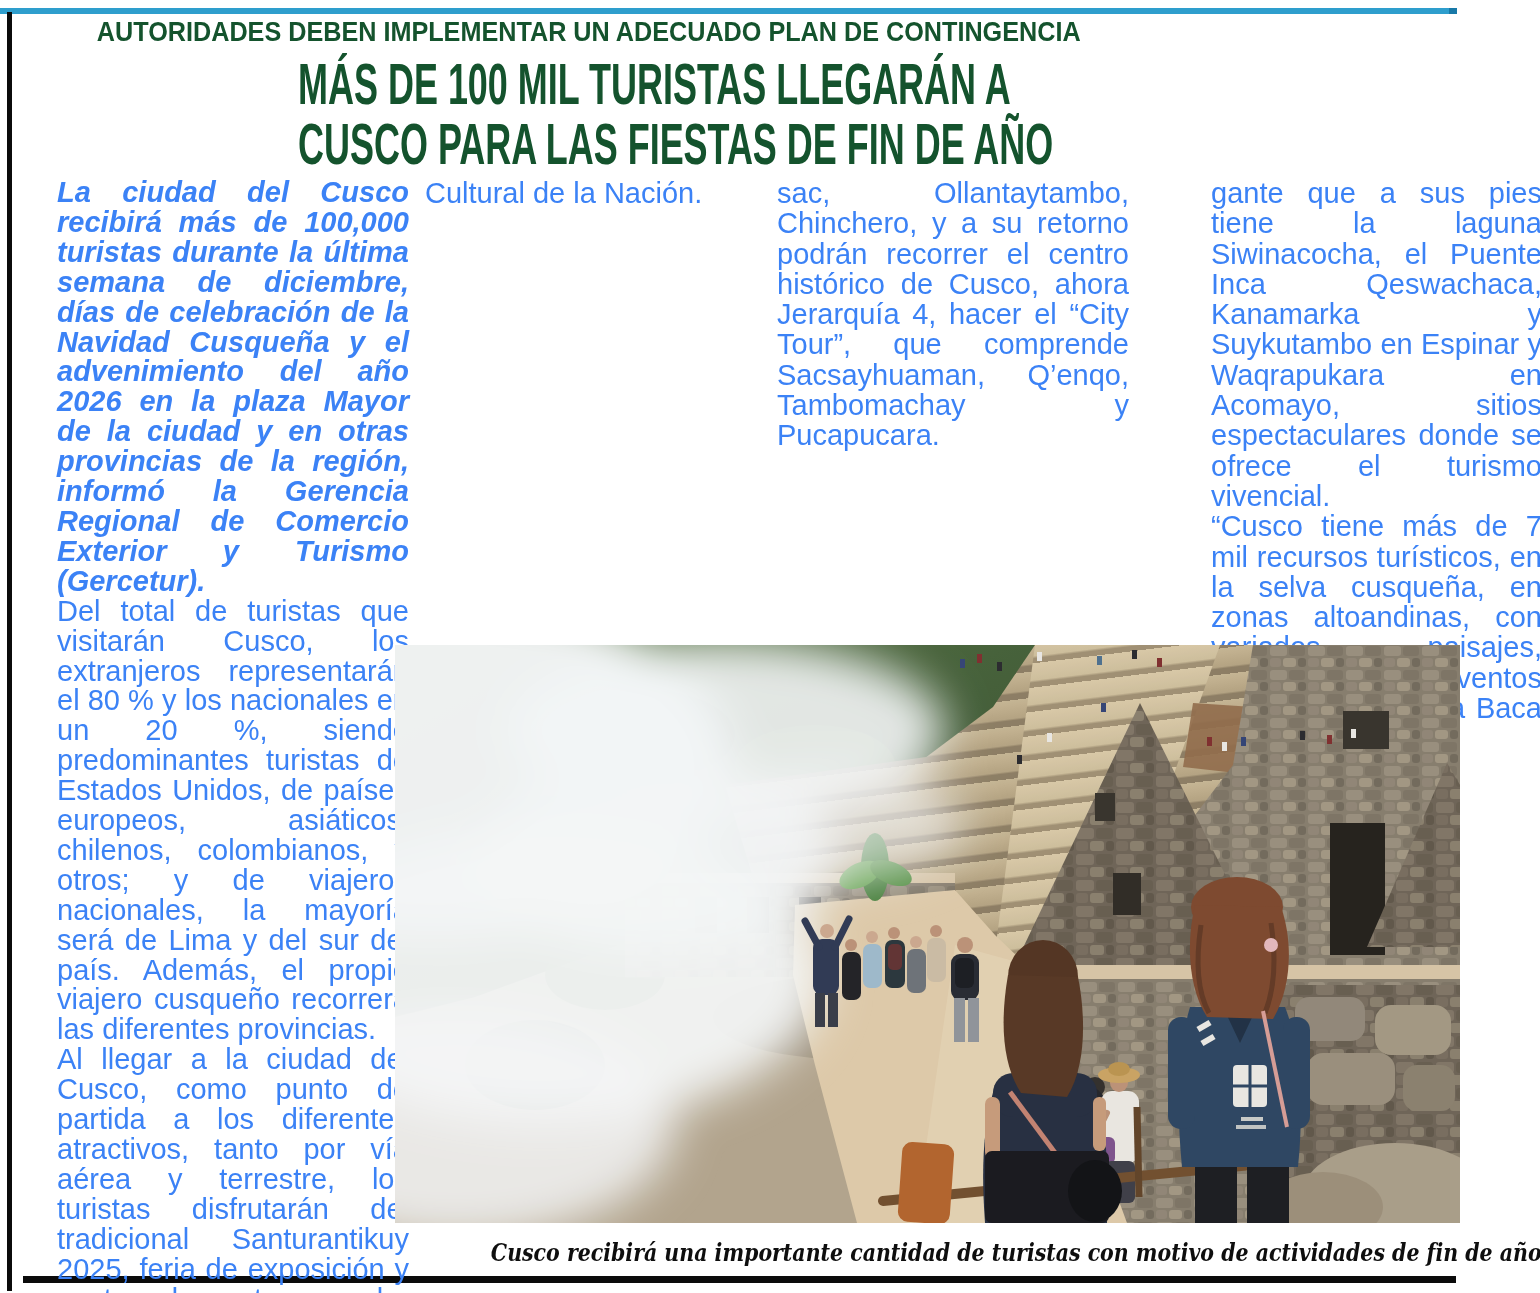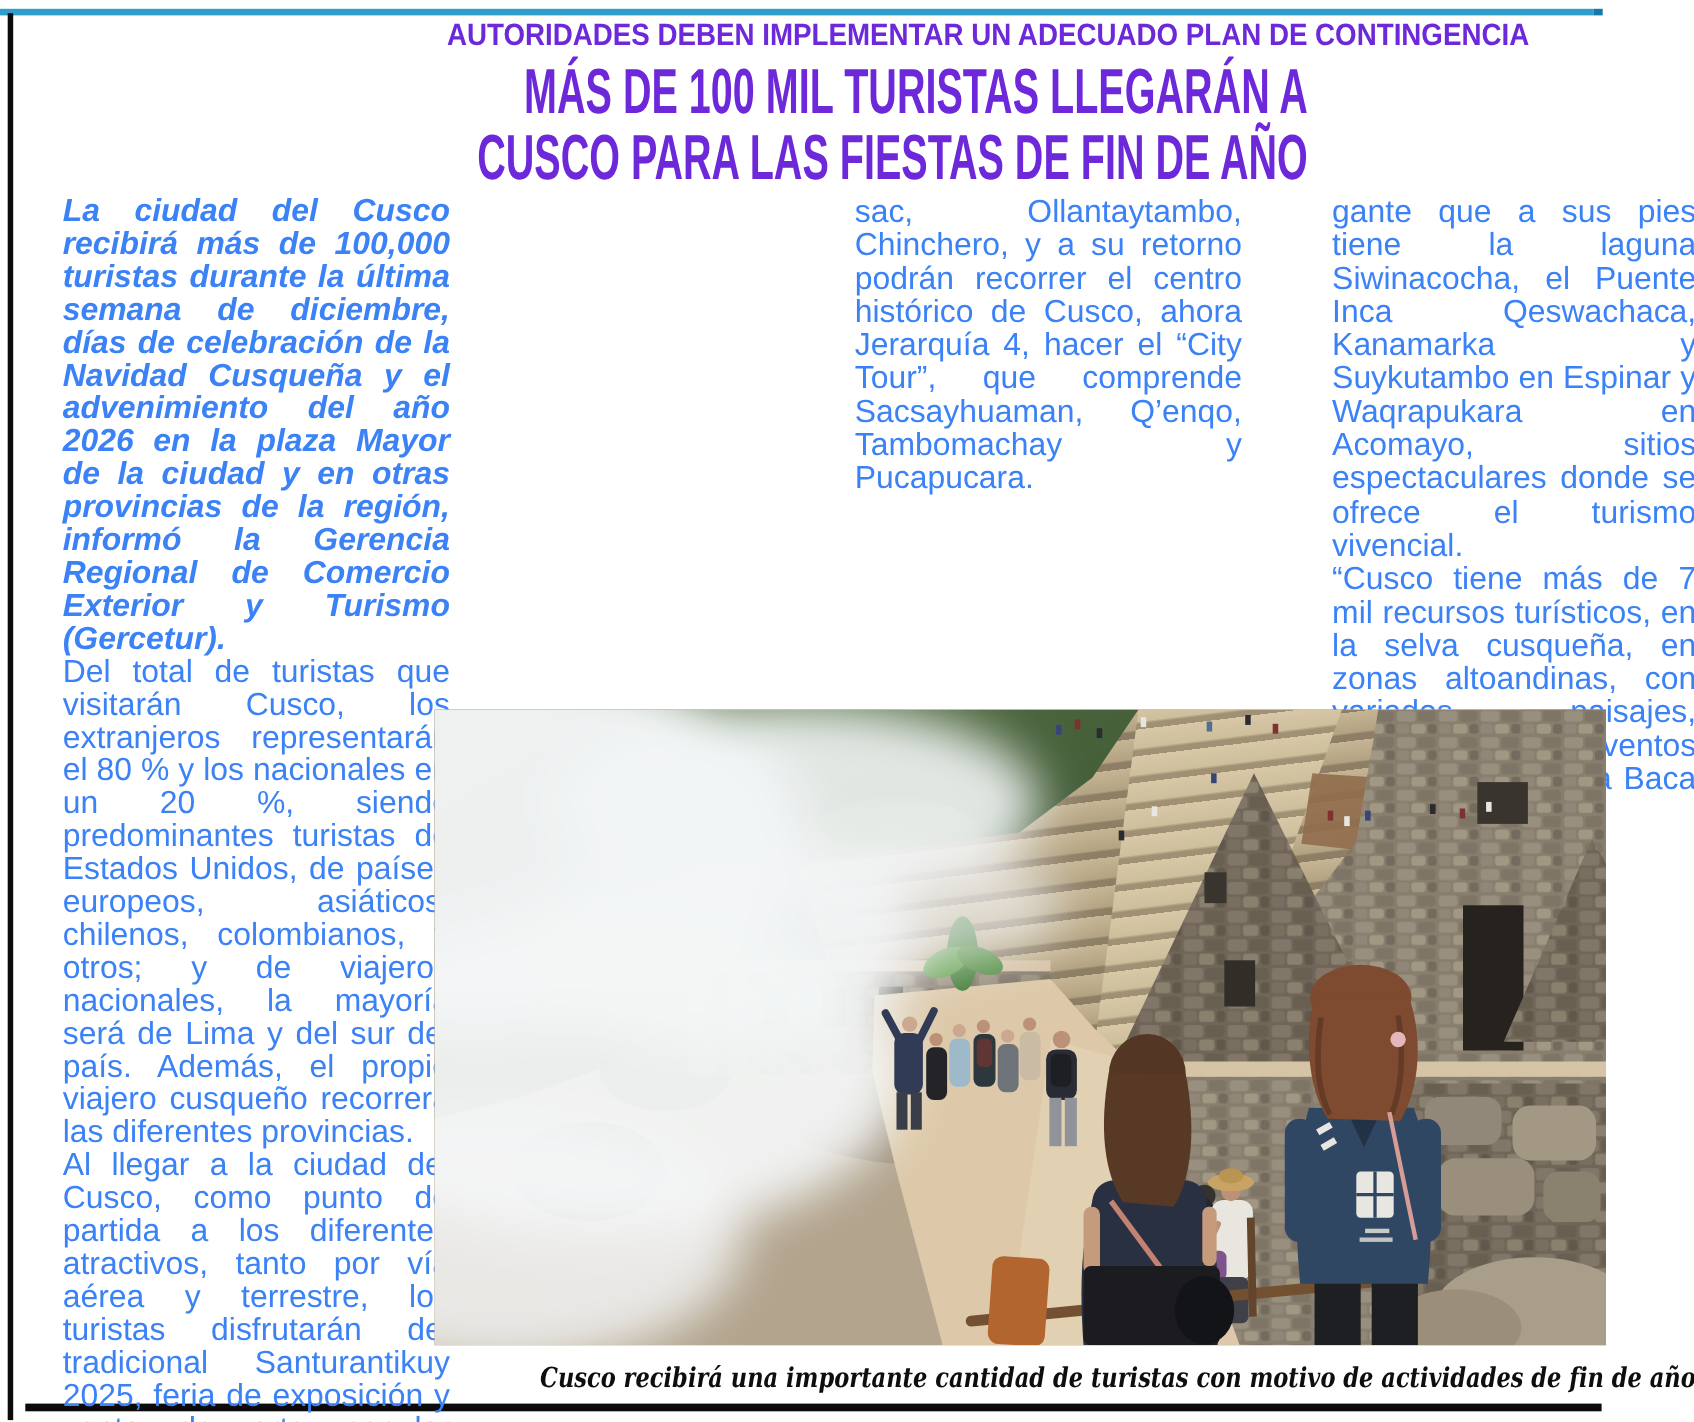--- a/index.html
+++ b/index.html
@@ -5,21 +5,21 @@
   html,body{margin:0;padding:0;background:#ffffff;}
   #page{
     position:relative;width:1540px;height:1293px;background:#ffffff;
     font-family:"Liberation Sans",sans-serif;overflow:hidden;
   }
   .top-accent{position:absolute;left:0;top:8px;width:1449px;height:6px;background:#2e9ecd;}
   .top-accent-cap{position:absolute;left:1449px;top:8px;width:8px;height:6px;background:#1879a8;}
   .left-rule{position:absolute;left:7px;top:12px;width:5px;height:1279px;background:#0b0b0b;}
   .bottom-rule{position:absolute;left:23px;top:1276px;width:1433px;height:7px;background:#0b0b0b;}
 
-  .header{position:absolute;left:25px;top:16px;width:1437px;text-align:right;color:#6d28d9;}
+  .header{position:absolute;left:25px;top:16px;width:1437px;text-align:left;color:#14532d;}
   .kicker{
     font-size:28px;font-weight:bold;letter-spacing:0px;margin:0;
     transform:scaleX(.90);transform-origin:center top;white-space:nowrap;
   }
   .headline{
     font-size:58px;font-weight:bold;line-height:60px;margin:6px 0 0 0;
     transform:scaleX(.62);transform-origin:center top;white-space:nowrap;
   }
 
   .col{position:absolute;top:178px;font-size:29px;line-height:30.3px;color:#3b82f6;text-align:justify;margin-left:32px;}
@@ -57,20 +57,21 @@
     </div>
   </div>
 
   <div class="col col1">
     <p class="lead">La ciudad del Cusco recibirá más de 100,000 turistas durante la última semana de diciembre, días de celebración de la Navidad Cusqueña y el advenimiento del año 2026 en la plaza Mayor de la ciudad y en otras provincias de la región, informó la Gerencia Regional de Comercio Exterior y Turismo (Gercetur).</p>
     <p>Del total de turistas que visitarán Cusco, los extranjeros representarán el 80 % y los nacionales en un 20 %, siendo predominantes turistas de Estados Unidos, de países europeos, asiáticos, chilenos, colombianos, y otros; y de viajeros nacionales, la mayoría será de Lima y del sur del país. Además, el propio viajero cusqueño recorrerá las diferentes provincias.</p>
     <p>Al llegar a la ciudad del Cusco, como punto de partida a los diferentes atractivos, tanto por vía aérea y terrestre, los turistas disfrutarán del tradicional Santurantikuy 2025, feria de exposición y venta de arte popular alusivo a la Navidad Cusqueña, declarado Patrimonio</p>
   </div>
 
   <div class="col col2">
+    <p>Cultural de la Nación.</p>
   </div>
 
   <div class="col col3">
     <p>sac, Ollantaytambo, Chinchero, y a su retorno podrán recorrer el centro histórico de Cusco, ahora Jerarquía 4, hacer el “City Tour”, que comprende Sacsayhuaman, Q’enqo, Tambomachay y Pucapucara.</p>
   </div>
 
   <div class="col col4">
     <p>gante que a sus pies tiene la laguna Siwinacocha, el Puente Inca Qeswachaca, Kanamarka y Suykutambo en Espinar y Waqrapukara en Acomayo, sitios espectaculares donde se ofrece el turismo vivencial.</p>
     <p>“Cusco tiene más de 7 mil recursos turísticos, en la selva cusqueña, en zonas altoandinas, con variados paisajes, gastronomía y eventos culturales”, destaca Baca Palomino.</p>
   </div>

